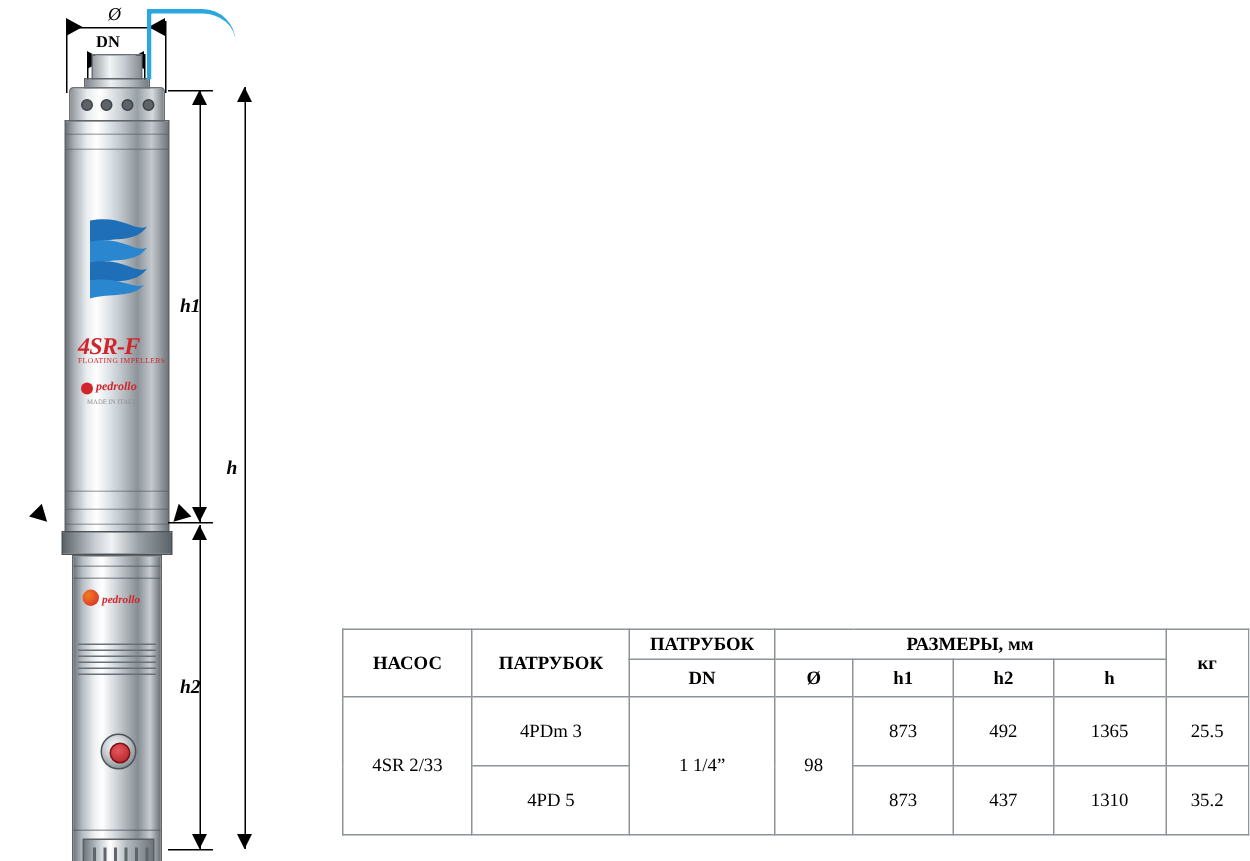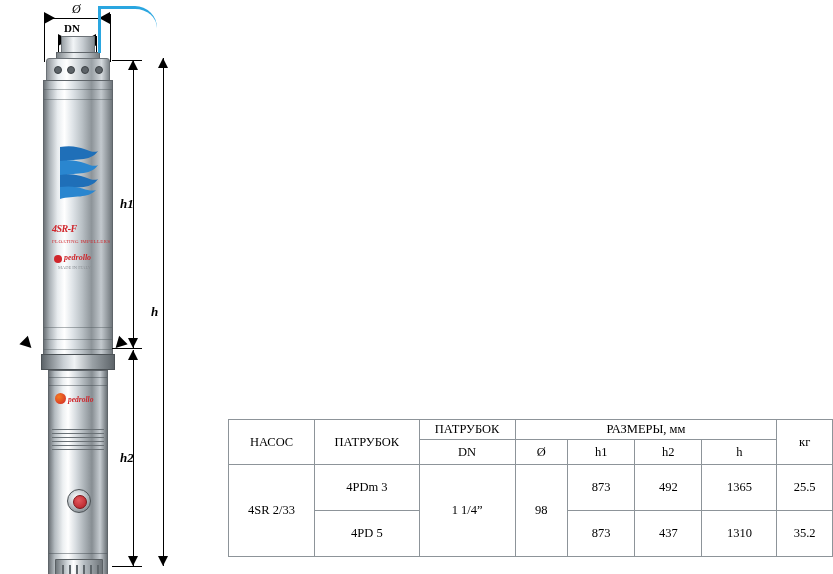--- a/index.html
+++ b/index.html
@@ -53,21 +53,21 @@
   .body-upper{
     position:absolute;left:0px;top:22px;width:68px;height:276px;
     background:linear-gradient(to right,
       #6e7479 0%, #aab1b6 8%, #e8ecef 20%, #ffffff 30%,
       #dfe4e8 42%, #b9c0c5 56%, #8d9499 70%, #c3c9ce 84%, #70777c 100%);
     border:1px solid #5f656a;
   }
   .body-upper .rib{position:absolute;left:0;width:100%;height:1px;background:rgba(80,88,94,.45);}
 
   .logo-wave{position:absolute;left:12px;top:60px;width:46px;height:62px;}
-  .brand-4srf{position:absolute;left:8px;top:142px;font-size:10px;font-weight:bold;color:#d0252b;font-style:italic;letter-spacing:-0.5px;}
+  .brand-4srf{position:absolute;left:8px;top:142px;font-size:16px;font-weight:bold;color:#d0252b;font-style:italic;letter-spacing:-0.5px;}
   .brand-sub{position:absolute;left:8px;top:158px;font-size:5px;color:#d0252b;letter-spacing:.3px;}
   .ped-badge{position:absolute;left:10px;top:172px;width:46px;height:12px;}
   .ped-badge .dot{position:absolute;left:0;top:2px;width:8px;height:8px;border-radius:50%;background:#d0252b;}
   .ped-badge .txt{position:absolute;left:10px;top:0px;font-size:8px;color:#d0252b;font-weight:bold;font-style:italic;}
   .ped-sub{position:absolute;left:14px;top:184px;font-size:4.5px;color:#8a8f94;}
 
   .joint{
     position:absolute;left:-2px;top:296px;width:72px;height:14px;
     background:linear-gradient(to right,#5d6469,#c9cfd4 30%,#f0f3f5 45%,#9aa1a6 70%,#5d6469);
     border:1px solid #4c5256;
@@ -123,21 +123,21 @@
     font-size:12.5px;
     color:#000;
   }
   table.spec th, table.spec td{
     border:1px solid #8d9499;
     text-align:center;
     vertical-align:middle;
     padding:2px 6px;
     background:#fff;
   }
-  table.spec th{font-weight:normal;}
+  table.spec th{font-weight:bold;}
   .h-nasos{width:78px;height:38px;}
   .h-dvig{width:96px;}
   .h-patr{width:86px;}
   .h-razm{}
   .h-kg{width:46px;}
   .c-dn{height:20px;}
   .c-o{width:44px;}
   .c-h1{width:60px;}
   .c-h2{width:60px;}
   .c-h{width:68px;}

